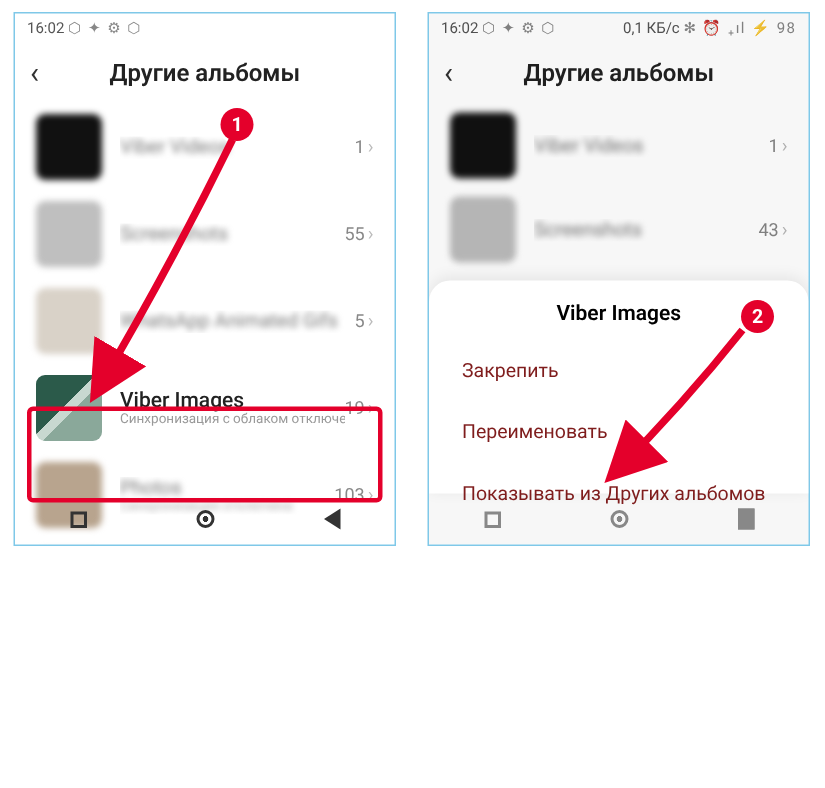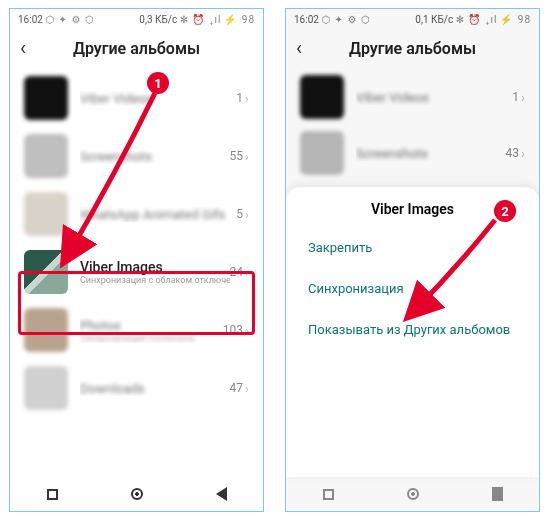--- a/index.html
+++ b/index.html
@@ -1,19 +1,19 @@
 <!DOCTYPE html>
 <html><head>
 <meta charset="utf-8">
 <style>
   * { box-sizing: border-box; margin: 0; padding: 0; }
   body { font-family: -apple-system, Roboto, Arial, sans-serif; background: #fff; }
   .stage { position: relative; width: 550px; height: 525px; }
   .phone {
-    position: absolute; width: 255px; height: 504px;
+    position: absolute; width: 255px; height: 356px;
     border: 1px solid #7fc8e8; background: #fff; overflow: hidden;
   }
   .phone.left  { left: 9px;  top: 8px; }
   .phone.right { left: 285px; top: 8px; }
   .statusbar {
     display: flex; justify-content: space-between; align-items: center;
     font-size: 10px; padding: 3px 8px 1px; color: #555; height: 18px;
   }
   .statusbar .sicons { letter-spacing: 1px; color: #888; }
   .titlebar {
@@ -54,21 +54,21 @@
   .dim {
     position: absolute; inset:0; background: rgba(0,0,0,0.03);
   }
   .sheet {
     position: absolute; left:0; right:0; bottom:34px; top: 178px;
     background: #fff; border-radius: 14px 14px 0 0;
     box-shadow: 0 -2px 10px rgba(0,0,0,.08);
     padding: 14px 0 4px;
   }
   .sheet-title { text-align: center; font-size: 14px; font-weight: 600; margin-bottom: 10px;}
-  .sheet-item { font-size: 13px; color: #0f766e; padding: 13px 22px; }
+  .sheet-item { font-size: 13px; color: #7f1d1d; padding: 13px 22px; }
   .phone.right .titlebar, .phone.right .statusbar, .phone.right .list { filter: saturate(.9) brightness(.98);}
   .phone.right .navbar .nav-sq,
   .phone.right .navbar .nav-tr { border-color:#888; border-right-color:#888;}
   .phone.right .navbar .nav-ci { border-color:#888; background: radial-gradient(circle,#888 0 35%,transparent 36%);}
   .phone.right .row { height:56px;}
   
   .callout {
     position:absolute; width:22px; height:22px; border-radius:50%;
     background:#e4002b; color:#fff; font-weight:700; font-size:13px;
     display:flex; align-items:center; justify-content:center;
@@ -82,21 +82,20 @@
   .thumb.t6{background:#d0d0d0;}
 </style>
 </head>
 <body>
 
 <div class="stage">
 
   <div class="phone left">
     <div class="statusbar">
       <span><span>16:02</span>&nbsp;<span class="sicons">⬡ ✦ ⚙ ⬡</span></span>
-      <span><span>0,3 КБ/с</span>&nbsp;<span class="sicons">✻ ⏰ ₊ıl ⚡ 98</span></span>
     </div>
     <div class="titlebar">
       <div class="back">‹</div>
       <div class="title">Другие альбомы</div>
     </div>
     <div class="list">
       <div class="row">
         <div class="thumb t1"></div>
         <div class="rowtext">
             <div class="rowname">Viber Videos</div>
@@ -119,21 +118,21 @@
           </div>
         <div class="count">5</div>
           <div class="chev">›</div>
       </div>
       <div class="row sharp">
         <div class="thumb"></div>
         <div class="rowtext">
           <div class="rowname">Viber Images</div>
           <div class="rowsub">Синхронизация с облаком отключена</div>
         </div>
-        <div class="count">24</div>
+        <div class="count">19</div>
           <div class="chev">›</div>
       </div>
       <div class="row">
         <div class="thumb t5"></div>
         <div class="rowtext">
             <div class="rowname">Photos</div>
             <div class="rowsub">Синхронизация отключена</div>
           </div>
         <div class="count">103</div>
           <div class="chev">›</div>
@@ -179,21 +178,21 @@
             <div class="rowname">Screenshots</div>
           </div>
         <div class="count">43</div>
           <div class="chev">›</div>
       </div>
     </div>
     <div class="dim"></div>
     <div class="sheet">
       <div class="sheet-title">Viber Images</div>
       <div class="sheet-item">Закрепить</div>
-      <div class="sheet-item">Синхронизация</div>
+      <div class="sheet-item">Переименовать</div>
       <div class="sheet-item">Показывать из Других альбомов</div>
     </div>
     <div class="navbar">
       <div class="nav-sq"></div>
       <div class="nav-ci"></div>
       <div class="nav-tr"></div>
     </div>
   </div>
 
   <div class="callout" style="left:147px; top:72px;">1</div>

